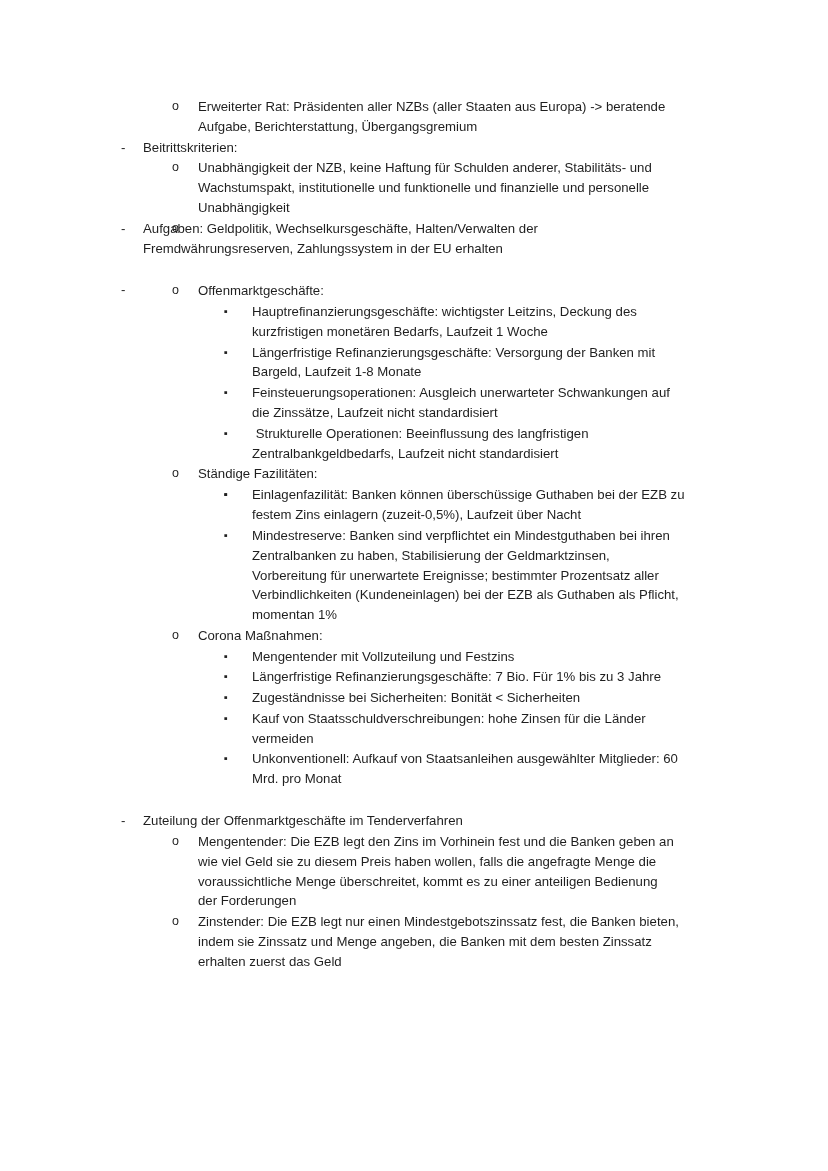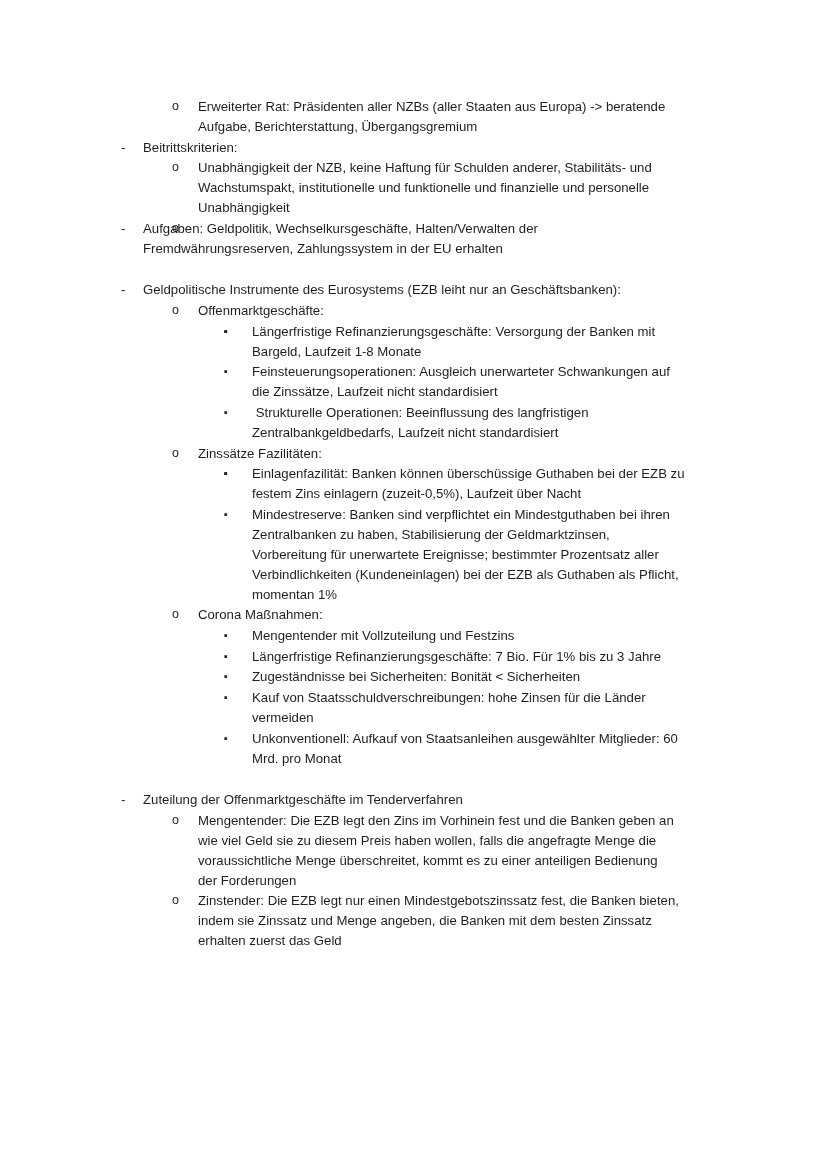--- a/index.html
+++ b/index.html
@@ -56,47 +56,48 @@
         <span class="b">o</span>
       </div>
       <div class="li lvl1">
         <span class="b">-</span>
         <span class="t">Aufgaben: Geldpolitik, Wechselkursgeschäfte, Halten/Verwalten der
 Fremdwährungsreserven, Zahlungssystem in der EU erhalten</span>
       </div>
       <div class="spacer"></div>
       <div class="li lvl1">
         <span class="b">-</span>
-        <span class="t">Geldpolitische Instrumente des Eurosystems (EZB leiht nur an Geschäftsbanken):</span>
       </div>
       <div class="li lvl2">
         <span class="b">o</span>
         <span class="t">Offenmarktgeschäfte:</span>
       </div>
       <div class="li lvl3">
         <span class="b">▪</span>
+        <span class="t">Hauptrefinanzierungsgeschäfte: wichtigster Leitzins, Deckung des
+kurzfristigen monetären Bedarfs, Laufzeit 1 Woche</span>
       </div>
       <div class="li lvl3">
         <span class="b">▪</span>
         <span class="t">Längerfristige Refinanzierungsgeschäfte: Versorgung der Banken mit
 Bargeld, Laufzeit 1-8 Monate</span>
       </div>
       <div class="li lvl3">
         <span class="b">▪</span>
         <span class="t">Feinsteuerungsoperationen: Ausgleich unerwarteter Schwankungen auf
 die Zinssätze, Laufzeit nicht standardisiert</span>
       </div>
       <div class="li lvl3">
         <span class="b">▪</span>
         <span class="t"> Strukturelle Operationen: Beeinflussung des langfristigen
 Zentralbankgeldbedarfs, Laufzeit nicht standardisiert</span>
       </div>
       <div class="li lvl2">
         <span class="b">o</span>
-        <span class="t">Zinssätze Fazilitäten:</span>
+        <span class="t">Ständige Fazilitäten:</span>
       </div>
       <div class="li lvl3">
         <span class="b">▪</span>
       </div>
       <div class="li lvl3">
         <span class="b">▪</span>
         <span class="t">Einlagenfazilität: Banken können überschüssige Guthaben bei der EZB zu
 festem Zins einlagern (zuzeit-0,5%), Laufzeit über Nacht</span>
       </div>
       <div class="li lvl3">

